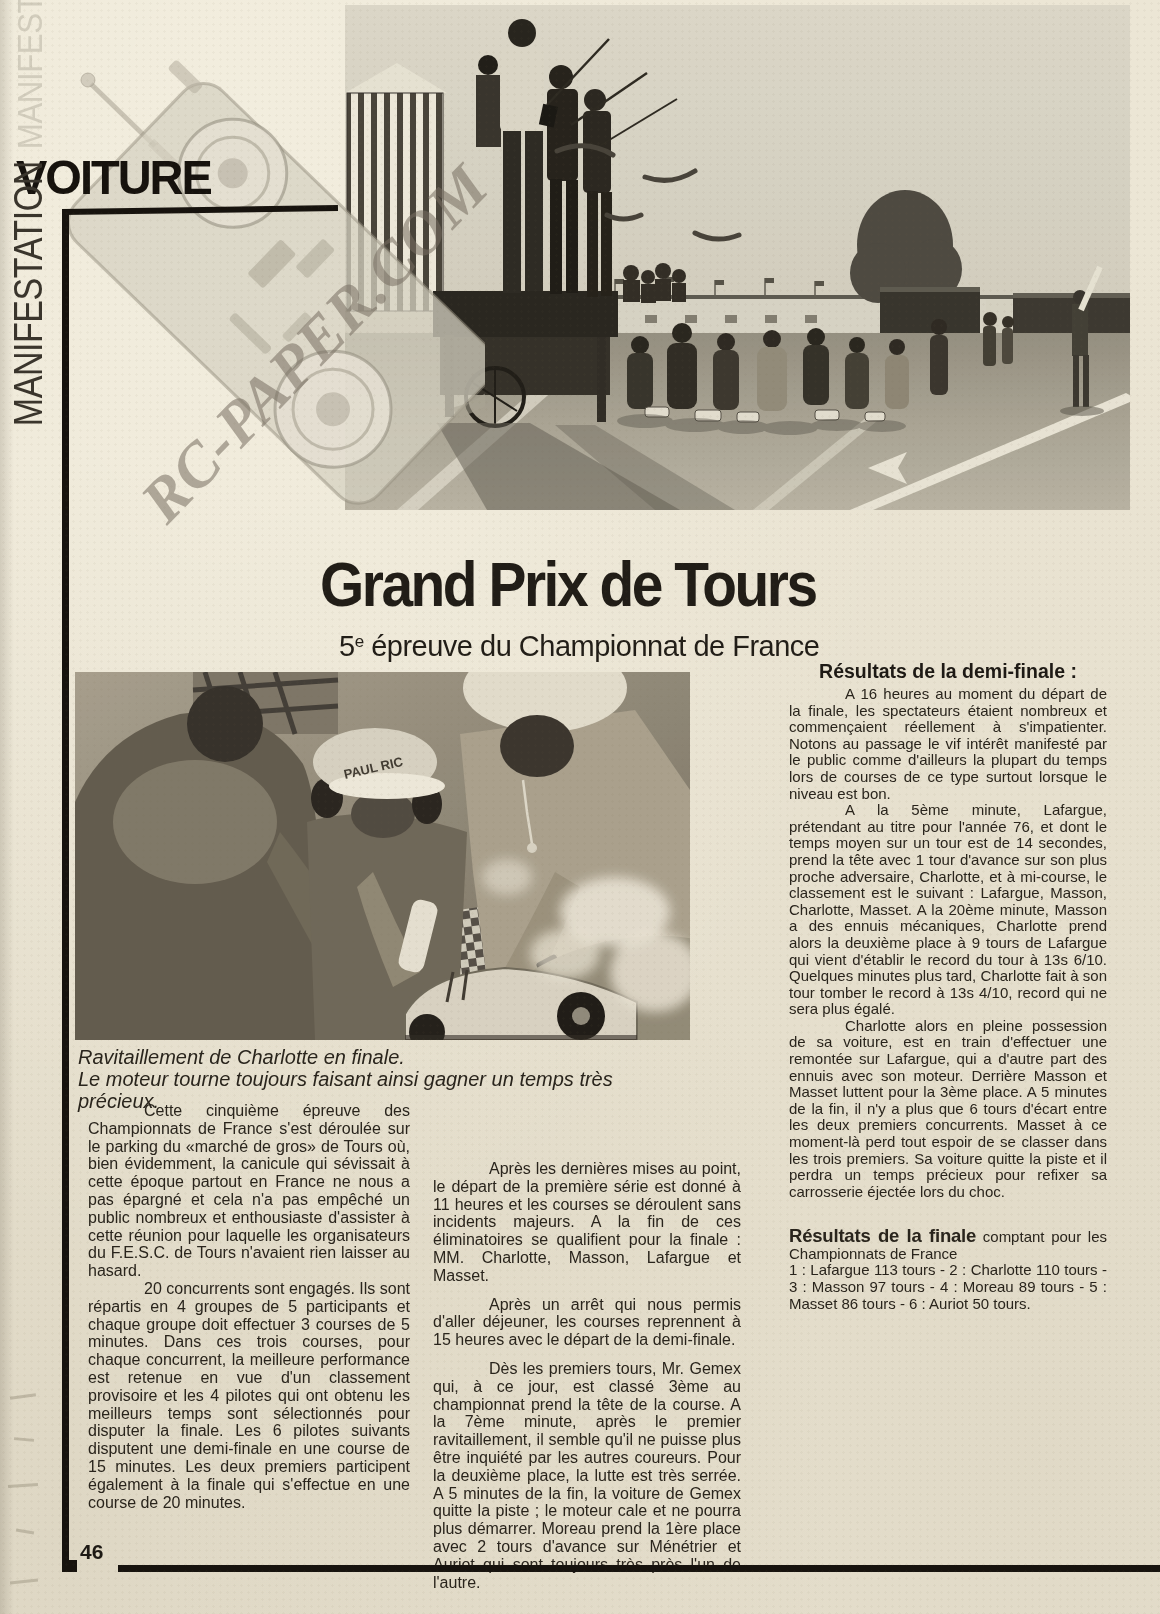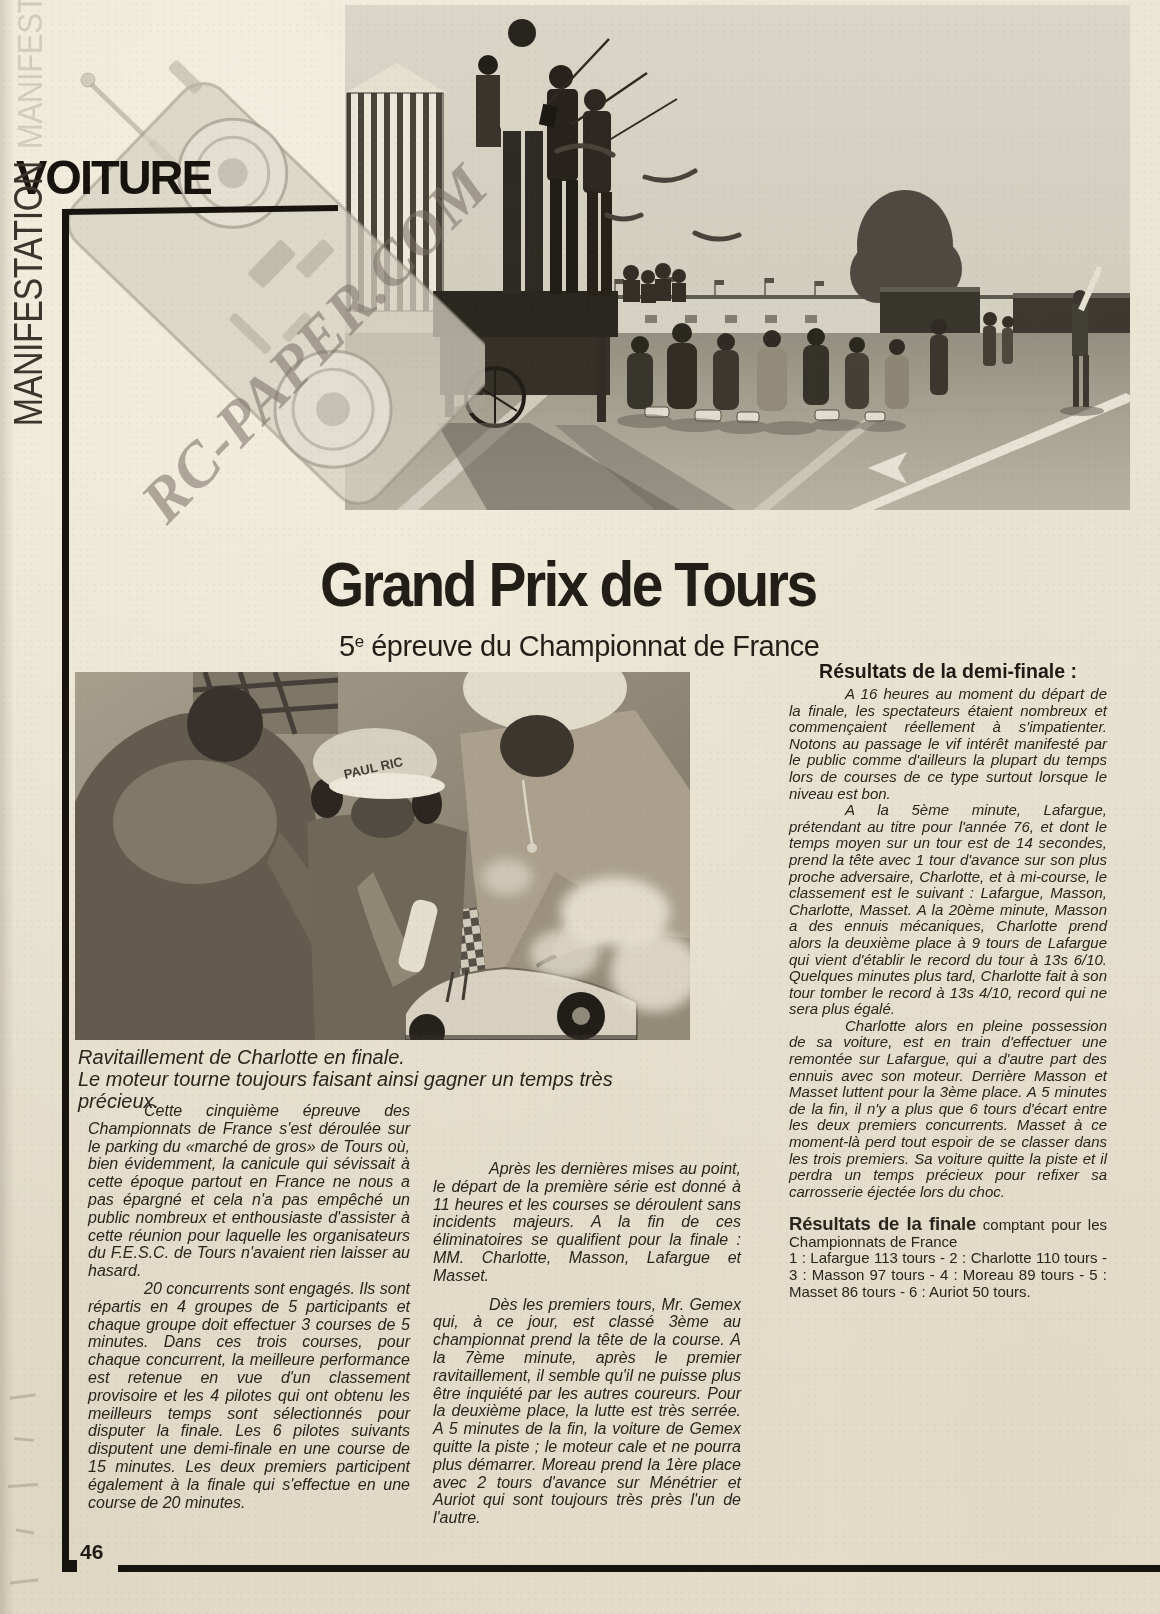--- a/index.html
+++ b/index.html
@@ -77,24 +77,24 @@
   .subtitle sup{font-size:17px; vertical-align:9px;}
   
   .caption{position:absolute; left:78px; top:1046px; width:620px; z-index:5;
     font-style:italic; font-size:20px; line-height:22px; color:#29241c;}
   
   .col{position:absolute; z-index:5; text-align:justify;}
   .col p{margin:0; text-align:justify;}
   .col1{left:88px;  top:1102px; width:322px; font-size:16px;  line-height:17.8px;}
   .col2{left:433px; top:1160px; width:308px; font-size:16px;  line-height:17.8px;}
   .col3{left:789px; top:660px;  width:318px; font-size:15px;  line-height:16.6px;}
-  .col .indent{text-indent:56px;font-style:italic;}
+  .col .indent{text-indent:56px;}
   .col2 p + p{margin-top:11px;}
   .col3 h4{margin:0 0 4px 0; font-size:19.5px; line-height:22px; color:#1d1914; text-align:center;}
-  .col3 .final-lead{margin-top:15px; line-height:17px;}
+  .col3 .final-lead{margin-top:27px; line-height:17px;}
   .col3 .final-lead strong{font-size:18.5px; letter-spacing:-.2px;}
 </style>
 </head>
 <body>
 
 <div class="page">
 
   <div class="left-edge"></div>
 
   <div class="vlabel-ghost">MANIFESTATION</div>
@@ -396,20 +396,21 @@
     <div>Le moteur tourne toujours faisant ainsi gagner un temps très précieux.</div>
   </div>
 
   <div class="col col1">
     <p class="indent">Cette cinquième épreuve des Championnats de France s'est déroulée sur le parking du «marché de gros» de Tours où, bien évidemment, la canicule qui sévissait à cette époque partout en France ne nous a pas épargné et cela n'a pas empêché un public nombreux et enthousiaste d'assister à cette réunion pour laquelle les organisateurs du F.E.S.C. de Tours n'avaient rien laisser au hasard.</p>
     <p class="indent">20 concurrents sont engagés. Ils sont répartis en 4 groupes de 5 participants et chaque groupe doit effectuer 3 courses de 5 minutes. Dans ces trois courses, pour chaque concurrent, la meilleure performance est retenue en vue d'un classement provisoire et les 4 pilotes qui ont obtenu les meilleurs temps sont sélectionnés pour disputer la finale. Les 6 pilotes suivants disputent une demi-finale en une course de 15 minutes. Les deux premiers participent également à la finale qui s'effectue en une course de 20 minutes.</p>
   </div>
 
   <div class="col col2">
     <p class="indent">Après les dernières mises au point, le départ de la première série est donné à 11 heures et les courses se déroulent sans incidents majeurs. A la fin de ces éliminatoires se qualifient pour la finale : MM. Charlotte, Masson, Lafargue et Masset.</p>
+    <p class="indent">Après un arrêt qui nous permis d'aller déjeuner, les courses reprennent à 15 heures avec le départ de la demi-finale.</p>
     <p class="indent">Dès les premiers tours, Mr. Gemex qui, à ce jour, est classé 3ème au championnat prend la tête de la course. A la 7ème minute, après le premier ravitaillement, il semble qu'il ne puisse plus être inquiété par les autres coureurs. Pour la deuxième place, la lutte est très serrée. A 5 minutes de la fin, la voiture de Gemex quitte la piste ; le moteur cale et ne pourra plus démarrer. Moreau prend la 1ère place avec 2 tours d'avance sur Ménétrier et Auriot qui sont toujours très près l'un de l'autre.</p>
   </div>
 
   <div class="col col3">
     <h4>Résultats de la demi-finale :</h4>
     <p class="indent">A 16 heures au moment du départ de la finale, les spectateurs étaient nombreux et commençaient réellement à s'impatienter. Notons au passage le vif intérêt manifesté par le public comme d'ailleurs la plupart du temps lors de courses de ce type surtout lorsque le niveau est bon.</p>
     <p class="indent">A la 5ème minute, Lafargue, prétendant au titre pour l'année 76, et dont le temps moyen sur un tour est de 14 secondes, prend la tête avec 1 tour d'avance sur son plus proche adversaire, Charlotte, et à mi-course, le classement est le suivant : Lafargue, Masson, Charlotte, Masset. A la 20ème minute, Masson a des ennuis mécaniques, Charlotte prend alors la deuxième place à 9 tours de Lafargue qui vient d'établir le record du tour à 13s 6/10. Quelques minutes plus tard, Charlotte fait à son tour tomber le record à 13s 4/10, record qui ne sera plus égalé.</p>
     <p class="indent">Charlotte alors en pleine possession de sa voiture, est en train d'effectuer une remontée sur Lafargue, qui a d'autre part des ennuis avec son moteur. Derrière Masson et Masset luttent pour la 3ème place. A 5 minutes de la fin, il n'y a plus que 6 tours d'écart entre les deux premiers concurrents. Masset à ce moment-là perd tout espoir de se classer dans les trois premiers. Sa voiture quitte la piste et il perdra un temps précieux pour refixer sa carrosserie éjectée lors du choc.</p>
     <p class="final-lead"><strong>Résultats de la finale</strong><span> comptant pour les Championnats de France</span></p>
     <p class="results">1 : Lafargue 113 tours - 2 : Charlotte 110 tours - 3 : Masson 97 tours - 4 : Moreau 89 tours - 5 : Masset 86 tours - 6 : Auriot 50 tours.</p>

